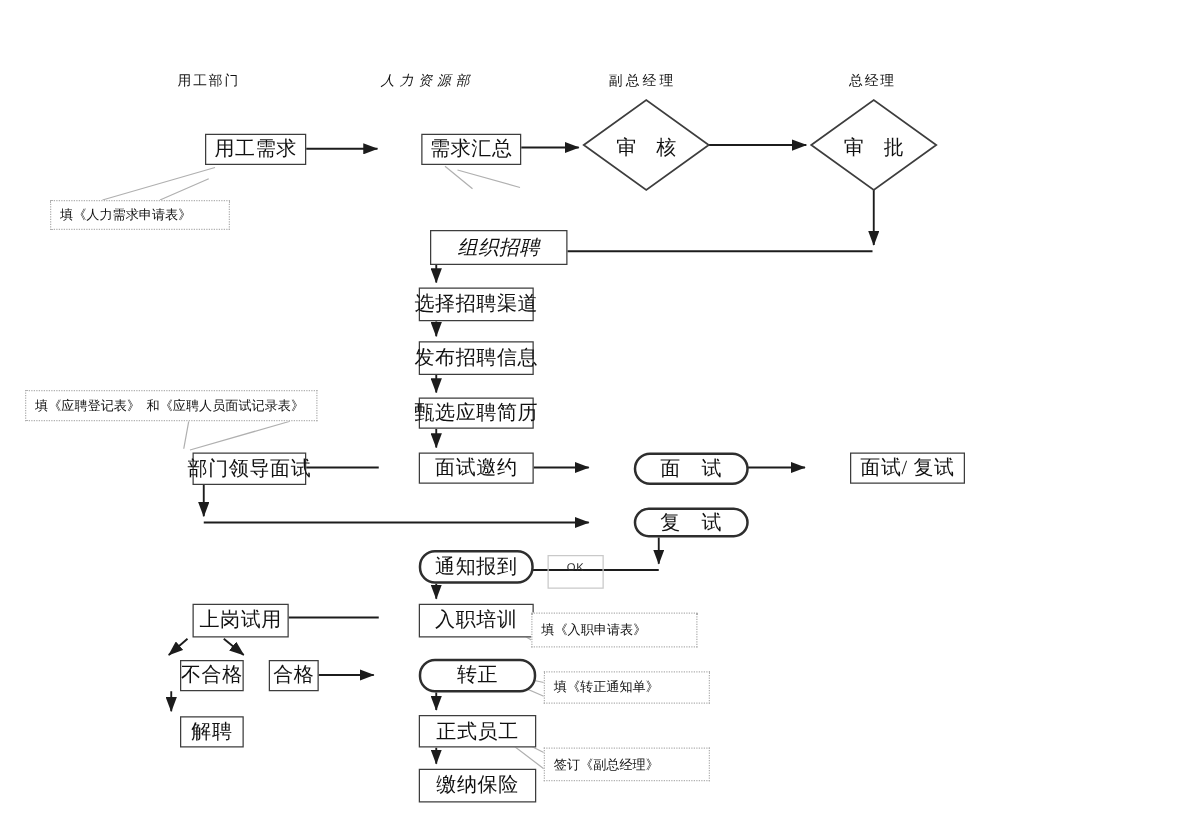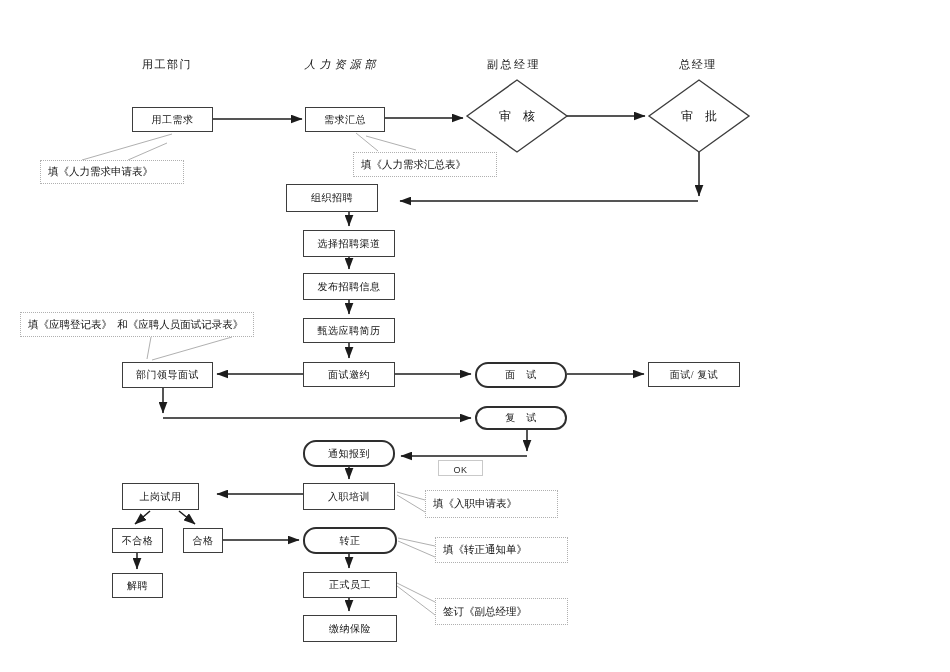--- a/index.html
+++ b/index.html
@@ -2,24 +2,24 @@
 <html><head>
 <meta charset="utf-8">
 <style>
   html,body{margin:0;padding:0;background:#ffffff;}
   .canvas{position:relative;width:950px;height:672px;background:#ffffff;overflow:hidden;
           font-family:"Liberation Serif","DejaVu Serif",serif;color:#111;}
   .canvas svg{position:absolute;left:0;top:0;}
   .lane{position:absolute;height:15px;text-align:center;font-size:11px;color:#111;white-space:nowrap;}
   .ls1{letter-spacing:1.5px;} .ls2{letter-spacing:4px;font-style:italic;} .ls3{letter-spacing:2.5px;}
   .node{position:absolute;box-sizing:border-box;background:#fff;border:1px solid #3d3d3d;
-        display:flex;align-items:center;justify-content:center;font-size:10px;
-        letter-spacing:0.5px;white-space:pre;color:#111;}
+        display:flex;align-items:center;justify-content:center;font-size:16px;
+        letter-spacing:0.5px;white-space:pre;color:#111;margin-left:32px;}
   .node.strong{border-width:2px;border-color:#2e2e2e;border-radius:13px;}
-  .dlabel{position:absolute;text-align:center;font-size:12px;white-space:pre;color:#111;}
+  .dlabel{position:absolute;text-align:center;font-size:16px;white-space:pre;color:#111;}
   .callout{position:absolute;box-sizing:border-box;background:#fff;border:1px dotted #b0b0b0;
            display:flex;align-items:center;padding:0 7px;font-size:10.5px;white-space:pre;color:#111;}
   .okbox{position:absolute;box-sizing:border-box;border:1px solid #c9c9c9;background:transparent;
          display:flex;justify-content:center;align-items:flex-start;padding-top:4px;
          font-size:9px;letter-spacing:0.5px;color:#2b2b2b;
          font-family:"Liberation Sans","DejaVu Sans",sans-serif;}
   .edge{stroke:#1c1c1c;stroke-width:1.5;fill:none;}
   .beak{stroke:#b0b0b0;stroke-width:1;fill:none;}
   .dshape{fill:#ffffff;stroke:#3d3d3d;stroke-width:1.4;}
 </style>
@@ -74,41 +74,40 @@
   <div class="lane ls1" style="left:107px;top:57px;width:120px;">用工部门</div>
   <div class="lane ls2" style="left:282px;top:57px;width:120px;">人力资源部</div>
   <div class="lane ls3" style="left:454px;top:57px;width:120px;">副总经理</div>
   <div class="lane ls1" style="left:638px;top:57px;width:120px;">总经理</div>
 
   <div class="dlabel" style="left:477px;top:108px;width:80px;">审　核</div>
   <div class="dlabel" style="left:659px;top:108px;width:80px;">审　批</div>
 
   <div class="node" style="left:132px;top:107px;width:81px;height:25px;">用工需求</div>
   <div class="node" style="left:305px;top:107px;width:80px;height:25px;">需求汇总</div>
-  <div class="node" style="left:286px;top:184px;width:92px;height:28px;">组织招聘</div>
+  <div class="node" style="left:312px;top:184px;width:110px;height:28px;font-style:italic;">组织招聘</div>
   <div class="node" style="left:303px;top:230px;width:92px;height:27px;">选择招聘渠道</div>
   <div class="node" style="left:303px;top:273px;width:92px;height:27px;">发布招聘信息</div>
   <div class="node" style="left:303px;top:318px;width:92px;height:25px;">甄选应聘简历</div>
   <div class="node" style="left:303px;top:362px;width:92px;height:25px;">面试邀约</div>
   <div class="node" style="left:122px;top:362px;width:91px;height:26px;">部门领导面试</div>
   <div class="node strong" style="left:475px;top:362px;width:92px;height:26px;">面　试</div>
   <div class="node" style="left:648px;top:362px;width:92px;height:25px;">面试/ 复试</div>
   <div class="node strong" style="left:475px;top:406px;width:92px;height:24px;">复　试</div>
   <div class="node strong" style="left:303px;top:440px;width:92px;height:27px;">通知报到</div>
   <div class="node" style="left:303px;top:483px;width:92px;height:27px;">入职培训</div>
   <div class="node" style="left:122px;top:483px;width:77px;height:27px;">上岗试用</div>
   <div class="node" style="left:112px;top:528px;width:51px;height:25px;">不合格</div>
   <div class="node" style="left:183px;top:528px;width:40px;height:25px;">合格</div>
   <div class="node" style="left:112px;top:573px;width:51px;height:25px;text-align:center;">解聘</div>
   <div class="node strong" style="left:303px;top:527px;width:94px;height:27px;">转正</div>
   <div class="node" style="left:303px;top:572px;width:94px;height:26px;">正式员工</div>
   <div class="node" style="left:303px;top:615px;width:94px;height:27px;">缴纳保险</div>
 
   <div class="callout" style="left:40px;top:160px;width:144px;height:24px;">填《人力需求申请表》</div>
-  <div class="callout" style="left:353px;top:152px;width:144px;height:25px;">填《人力需求汇总表》</div>
   <div class="callout" style="left:20px;top:312px;width:234px;height:25px;">填《应聘登记表》  和《应聘人员面试记录表》</div>
   <div class="callout" style="left:425px;top:490px;width:133px;height:28px;">填《入职申请表》</div>
   <div class="callout" style="left:435px;top:537px;width:133px;height:26px;">填《转正通知单》</div>
   <div class="callout" style="left:435px;top:598px;width:133px;height:27px;">签订《副总经理》</div>
 
-  <div class="okbox" style="left:438px;top:460px;width:45px;height:16px;">OK</div>
+  <div class="okbox" style="left:438px;top:444px;width:45px;height:27px;">OK</div>
 
 </div>
 
 </body></html>

